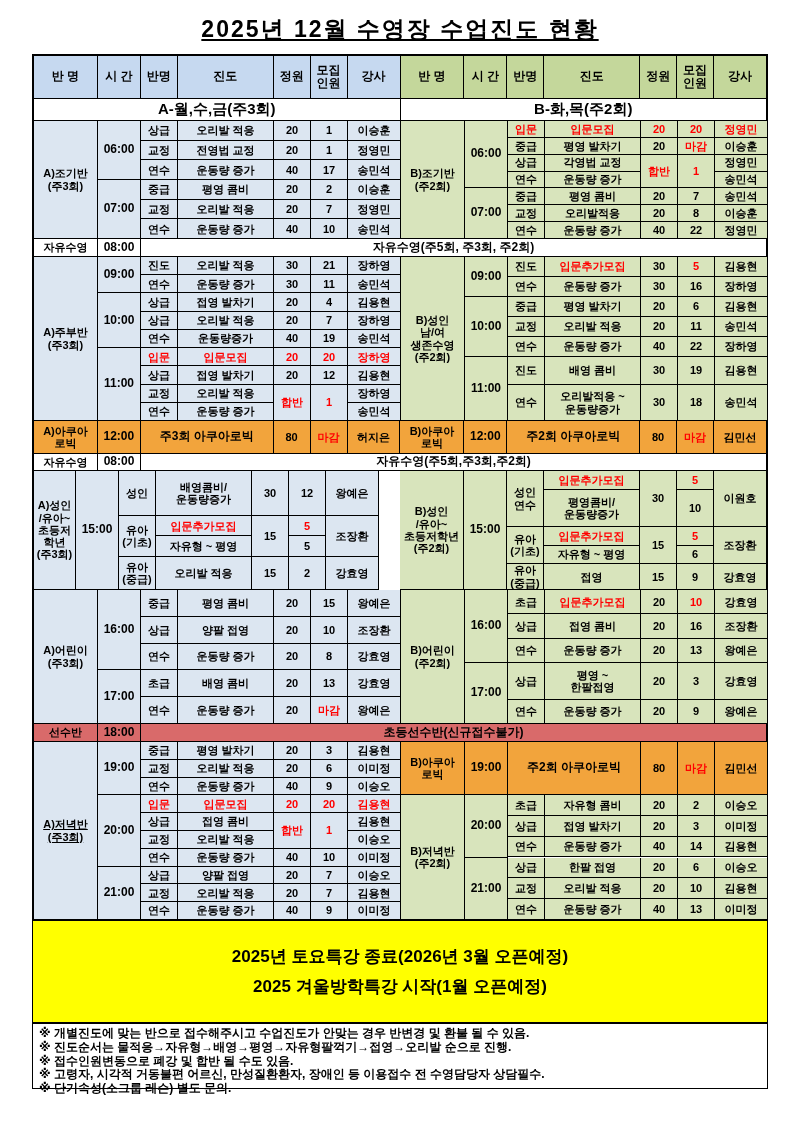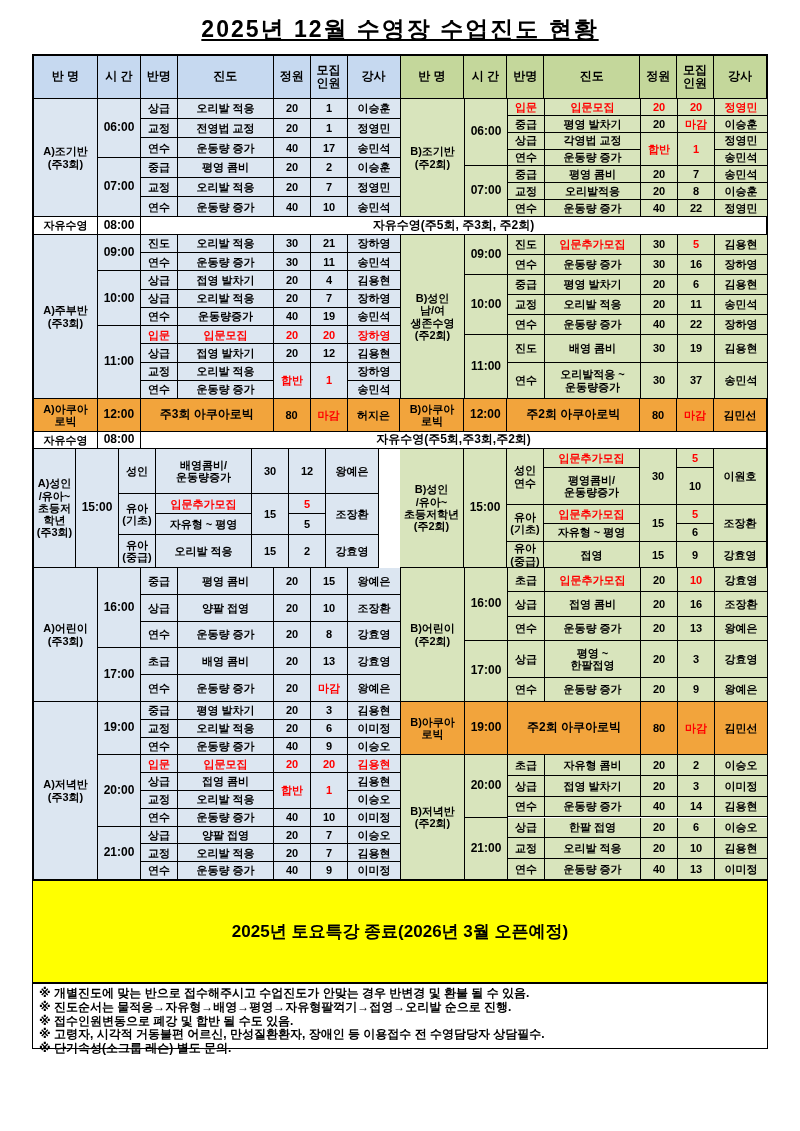--- a/index.html
+++ b/index.html
@@ -54,20 +54,24 @@
         <div class="c w-name bg-greenh fs12">반 명</div>
         <div class="c w-time bg-greenh fs12">시 간</div>
         <div class="c w-cls  bg-greenh fs12">반명</div>
         <div class="c w-prog bg-greenh fs12">진도</div>
         <div class="c w-cap  bg-greenh fs12">정원</div>
         <div class="c w-rec  bg-greenh fs12">모집
 인원</div>
         <div class="c w-inst bg-greenh fs12">강사</div>
       </div>
 
+      <div class="band" style="height:22px">
+        <div class="c w-half bg-white fs15">A-월,수,금(주3회)</div>
+        <div class="c w-half bg-white fs15">B-화,목(주2회)</div>
+      </div>
 
       <div class="band" style="height:118px">
         <div data-sec="left.sections.0">
             <div class="c bg-blue" style="width: 64px; font-size: 11px;">A)조기반
 (주3회)</div>
             <div class="blocks">
               <div class="row" style="flex: 3 1 0px;">
                 <div class="c bg-blue" style="width: 43px; font-size: 12px;">06:00</div>
                 <div class="rows">
                   <div class="row" style="flex: 1 1 0px;">
@@ -346,21 +350,21 @@
                     <div class="c bg-green" style="width: 96px;">배영 콤비</div>
                     <div class="c bg-green" style="width: 37px;">30</div>
                     <div class="c bg-green" style="width: 37px;">19</div>
                     <div class="c bg-green" style="width: 53px;">김용현</div>
                   </div>
                   <div class="row" style="flex: 1.8 1 0px;">
                     <div class="c bg-green" style="width: 37px;">연수</div>
                     <div class="c bg-green" style="width: 96px;">오리발적응 ~
 운동량증가</div>
                     <div class="c bg-green" style="width: 37px;">30</div>
-                    <div class="c bg-green" style="width: 37px;">37</div>
+                    <div class="c bg-green" style="width: 37px;">18</div>
                     <div class="c bg-green" style="width: 53px;">송민석</div>
                   </div>
                 </div>
               </div>
             </div>
           </div>
       </div>
 
       <div class="band" style="height:33px">
         <div class="c w-name bg-orange fs11">A)아쿠아
@@ -581,24 +585,29 @@
                     <div class="c bg-green" style="width: 37px;">20</div>
                     <div class="c bg-green" style="width: 37px;">9</div>
                     <div class="c bg-green" style="width: 53px;">왕예은</div>
                   </div>
                 </div>
               </div>
             </div>
           </div>
       </div>
 
+      <div class="band" style="height:18px">
+        <div class="c w-name bg-ath">선수반</div>
+        <div class="c w-time bg-ath fs12">18:00</div>
+        <div class="c flex1 bg-ath fs12">초등선수반(신규접수불가)</div>
+      </div>
 
       <div class="band" style="height:178px">
         <div data-sec="left.sections.4">
-            <div class="c bg-blue" style="width: 64px; font-size: 11px;">A)저녁반
+            <div class="c bg-blue" style="width: 64px; font-size: 11px; text-decoration: underline;">A)저녁반
 (주3회)</div>
             <div class="blocks">
               <div class="row" style="flex: 3 1 0px;">
                 <div class="c bg-blue" style="width: 43px; font-size: 12px;">19:00</div>
                 <div class="rows">
                   <div class="row" style="flex: 1 1 0px;">
                     <div class="c bg-blue" style="width: 37px;">중급</div>
                     <div class="c bg-blue" style="width: 96px;">평영 발차기</div>
                     <div class="c bg-blue" style="width: 37px;">20</div>
                     <div class="c bg-blue" style="width: 37px;">3</div>
@@ -752,20 +761,21 @@
                   </div>
                 </div>
               </div>
             </div>
         </div>
       </div>
     </div>
 
     <div class="banner">
       <div>2025년 토요특강 종료(2026년 3월 오픈예정)</div>
+      <div>2025 겨울방학특강 시작(1월 오픈예정)</div>
     </div>
 
     <div class="notes">
       <div>※ 개별진도에 맞는 반으로 접수해주시고 수업진도가 안맞는 경우 반변경 및 환불 될 수 있음.</div>
       <div>※ 진도순서는 물적응→자유형→배영→평영→자유형팔꺽기→접영→오리발 순으로 진행.</div>
       <div>※ 접수인원변동으로 폐강 및 합반 될 수도 있음.</div>
       <div>※ 고령자, 시각적 거동불편 어르신, 만성질환환자, 장애인 등 이용접수 전 수영담당자 상담필수.</div>
       <div>※ 단기속성(소그룹 레슨) 별도 문의.</div>
     </div>
   </div>

